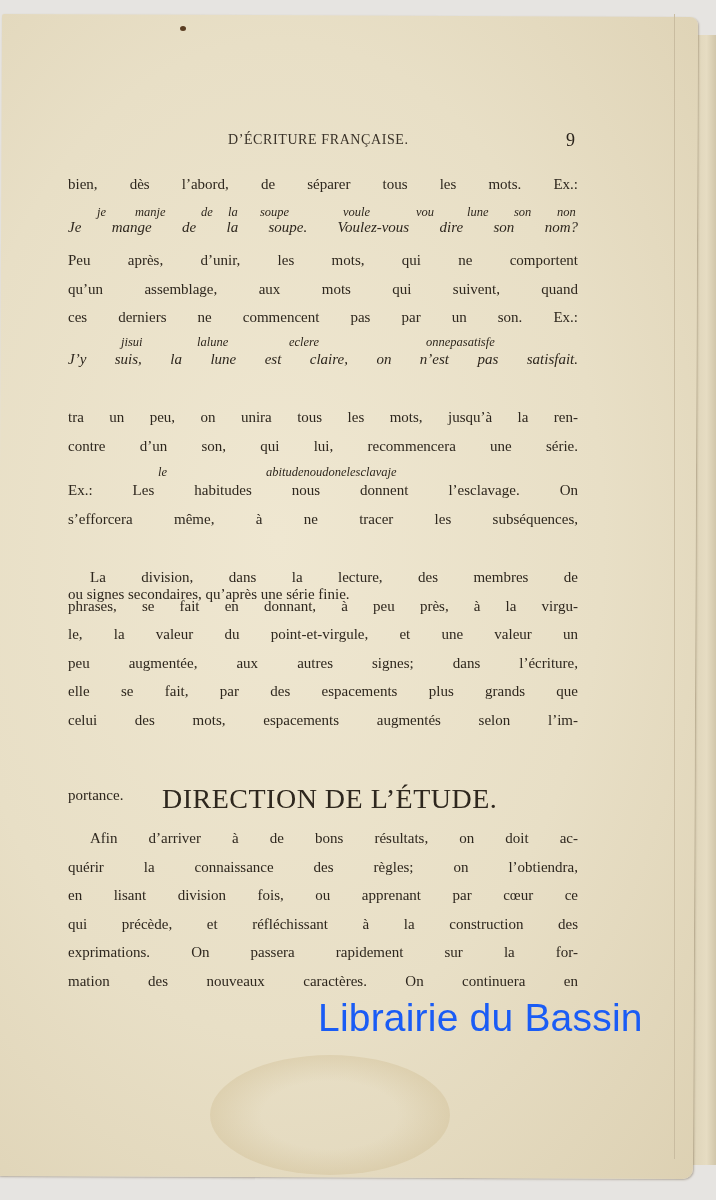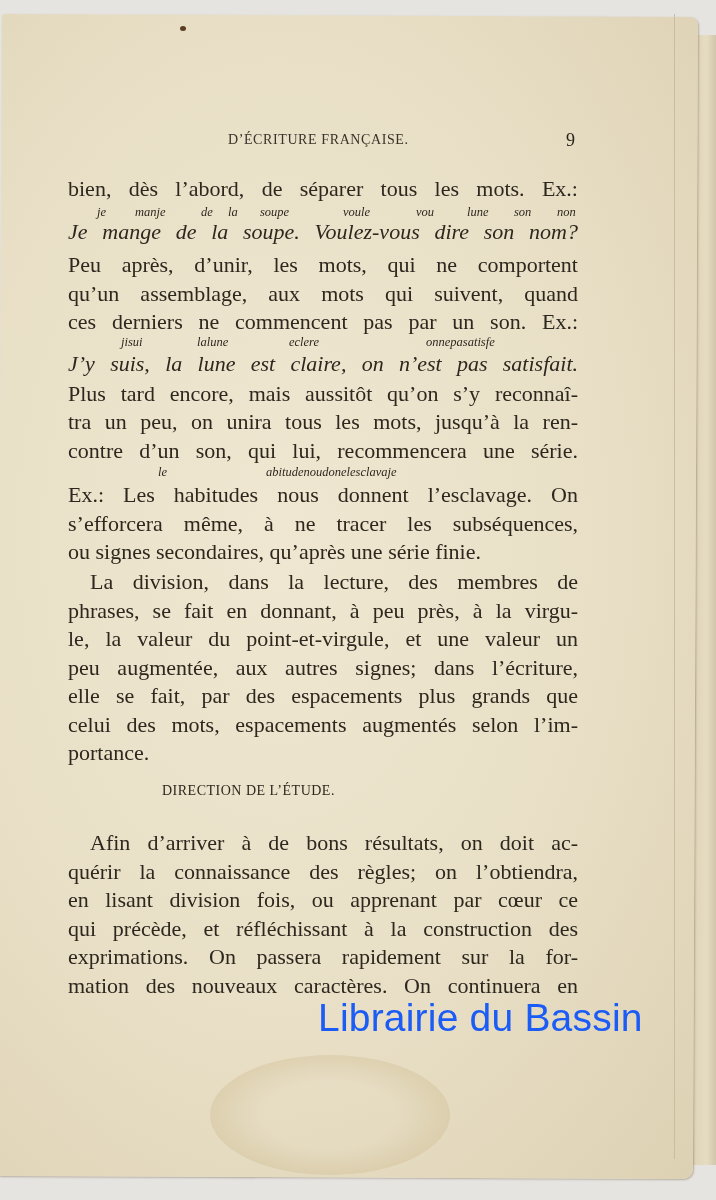--- a/index.html
+++ b/index.html
@@ -36,34 +36,34 @@
       position: absolute; left: 228px; top: 132px;
       font-family: "Liberation Serif", serif; font-size: 14px; letter-spacing: 0.6px;
       color: #3a3228;
     }
     .page-num {
       position: absolute; left: 566px; top: 130px;
       font-family: "Liberation Serif", serif; font-size: 18px; color: #2b241c;
     }
     .line {
       position: absolute; left: 68px; width: 510px;
-      font-family: "Liberation Serif", serif; font-size: 22px;
+      font-family: "Liberation Serif", serif; font-size: 15px;
       white-space: nowrap; color: #2e271e;
       text-align: justify; text-align-last: justify;
     }
-    .line.last { text-align-last: left; }
+    .line.last { text-align-last: left; margin-top: 47px; }
     .line.indent { padding-left: 22px; width: 488px; }
     .gloss {
       position: absolute; font-family: "Liberation Serif", serif;
       font-size: 12.5px; font-style: italic; color: #2e271e; white-space: nowrap; margin-left: 20px;
     }
     .ex-line { font-style: normal; }
     .heading {
       position: absolute; left: 162px; top: 783px;
-      font-family: "Liberation Serif", serif; font-size: 14px; letter-spacing: 0.5px;
+      font-family: "Liberation Serif", serif; font-size: 28px; letter-spacing: 0.5px;
       color: #2e271e;
       text-align: center;
     }
     .watermark {
       position: absolute; left: 318px; top: 996px;
       font-family: "Liberation Sans", sans-serif; font-size: 39px;
       color: #1a5cf5; white-space: nowrap; letter-spacing: 0.2px;
     }
   </style>
 </head>
@@ -96,21 +96,20 @@
   <div class="line" style="top:252px">Peu après, d’unir, les mots, qui ne comportent</div>
   <div class="line" style="top:281px">qu’un assemblage, aux mots qui suivent, quand</div>
   <div class="line" style="top:309px">ces derniers ne commencent pas par un son. Ex.:</div>
 
   <span class="gloss" style="left:101px;top:335px">jisui</span>
   <span class="gloss" style="left:177px;top:335px">lalune</span>
   <span class="gloss" style="left:269px;top:335px">eclere</span>
   <span class="gloss" style="left:406px;top:335px">onnepasatisfe</span>
 
   <div class="line ex-line" style="top:351px;font-style:italic">J’y suis, la lune est claire, on n’est pas satisfait.</div>
-  <div class="line" style="top:381px">Plus tard encore, mais aussitôt qu’on s’y reconnaî-</div>
   <div class="line" style="top:409px">tra un peu, on unira tous les mots, jusqu’à la ren-</div>
   <div class="line" style="top:438px">contre d’un son, qui lui, recommencera une série.</div>
 
   <span class="gloss" style="left:138px;top:465px">le</span>
   <span class="gloss" style="left:246px;top:465px">abitudenoudonelesclavaje</span>
 
   <div class="line ex-line" style="top:482px">Ex.: Les habitudes nous donnent l’esclavage. On</div>
   <div class="line" style="top:511px">s’efforcera même, à ne tracer les subséquences,</div>
   <div class="line last" style="top:539px">ou signes secondaires, qu’après une série finie.</div>
 

